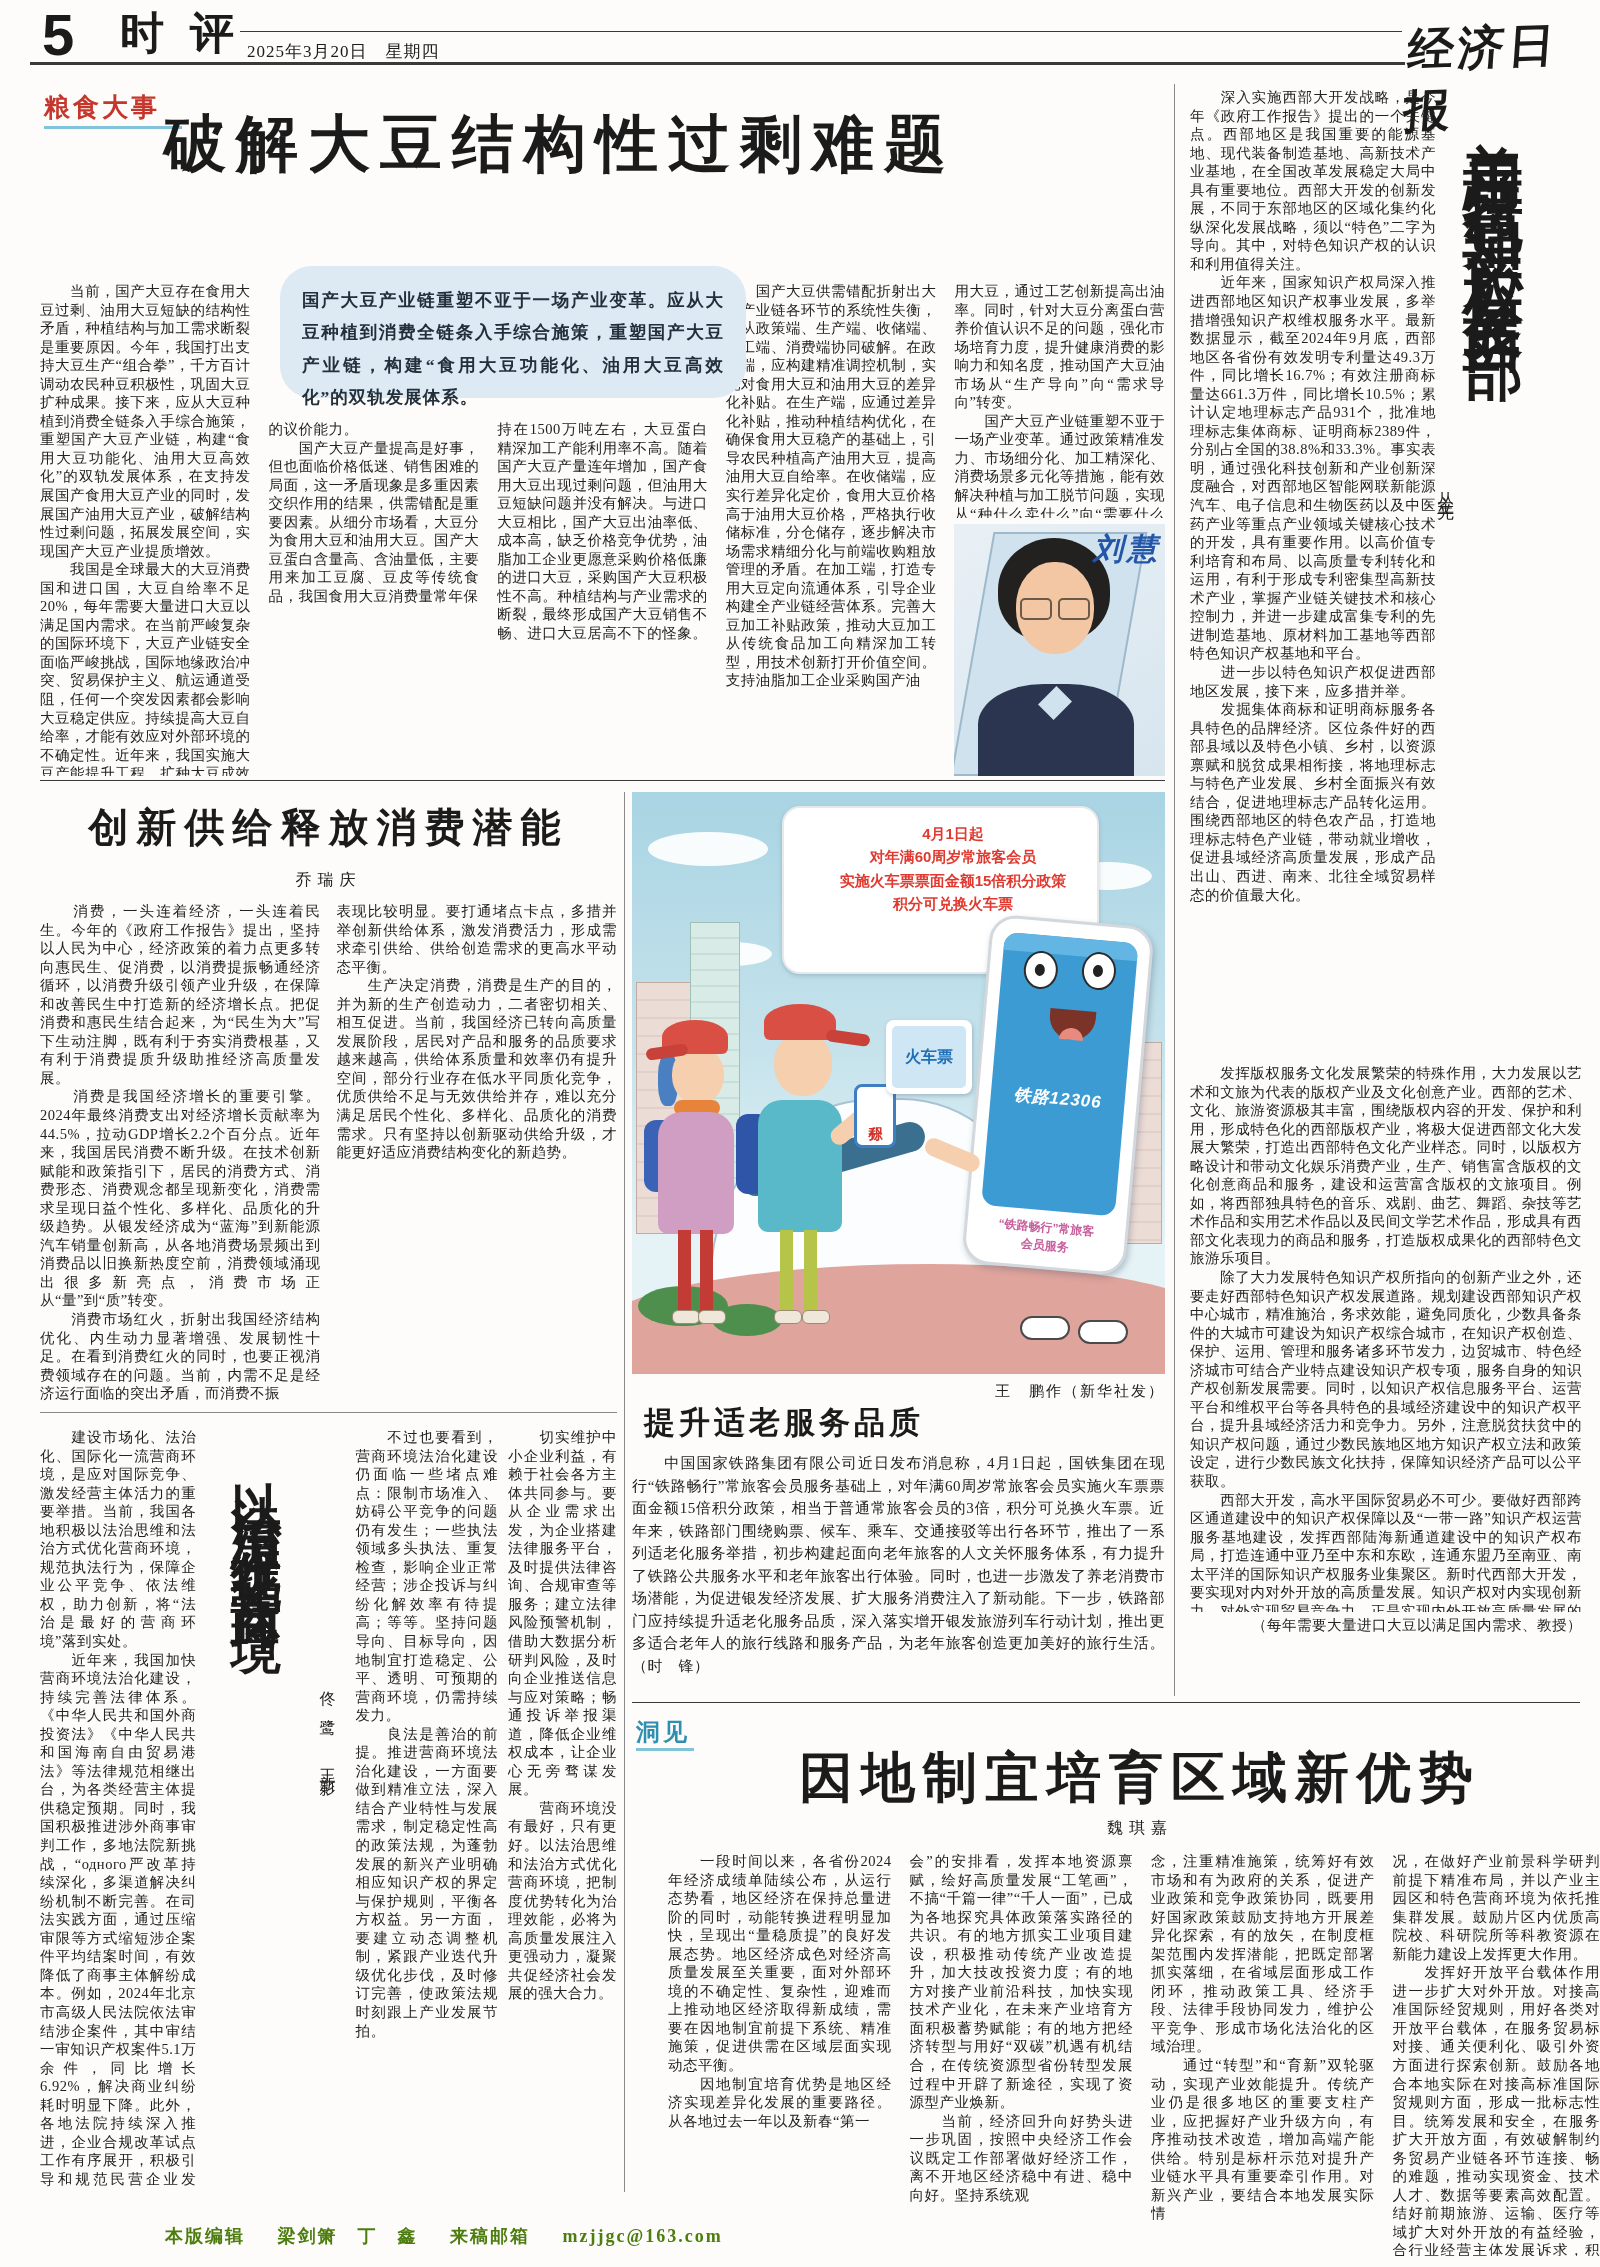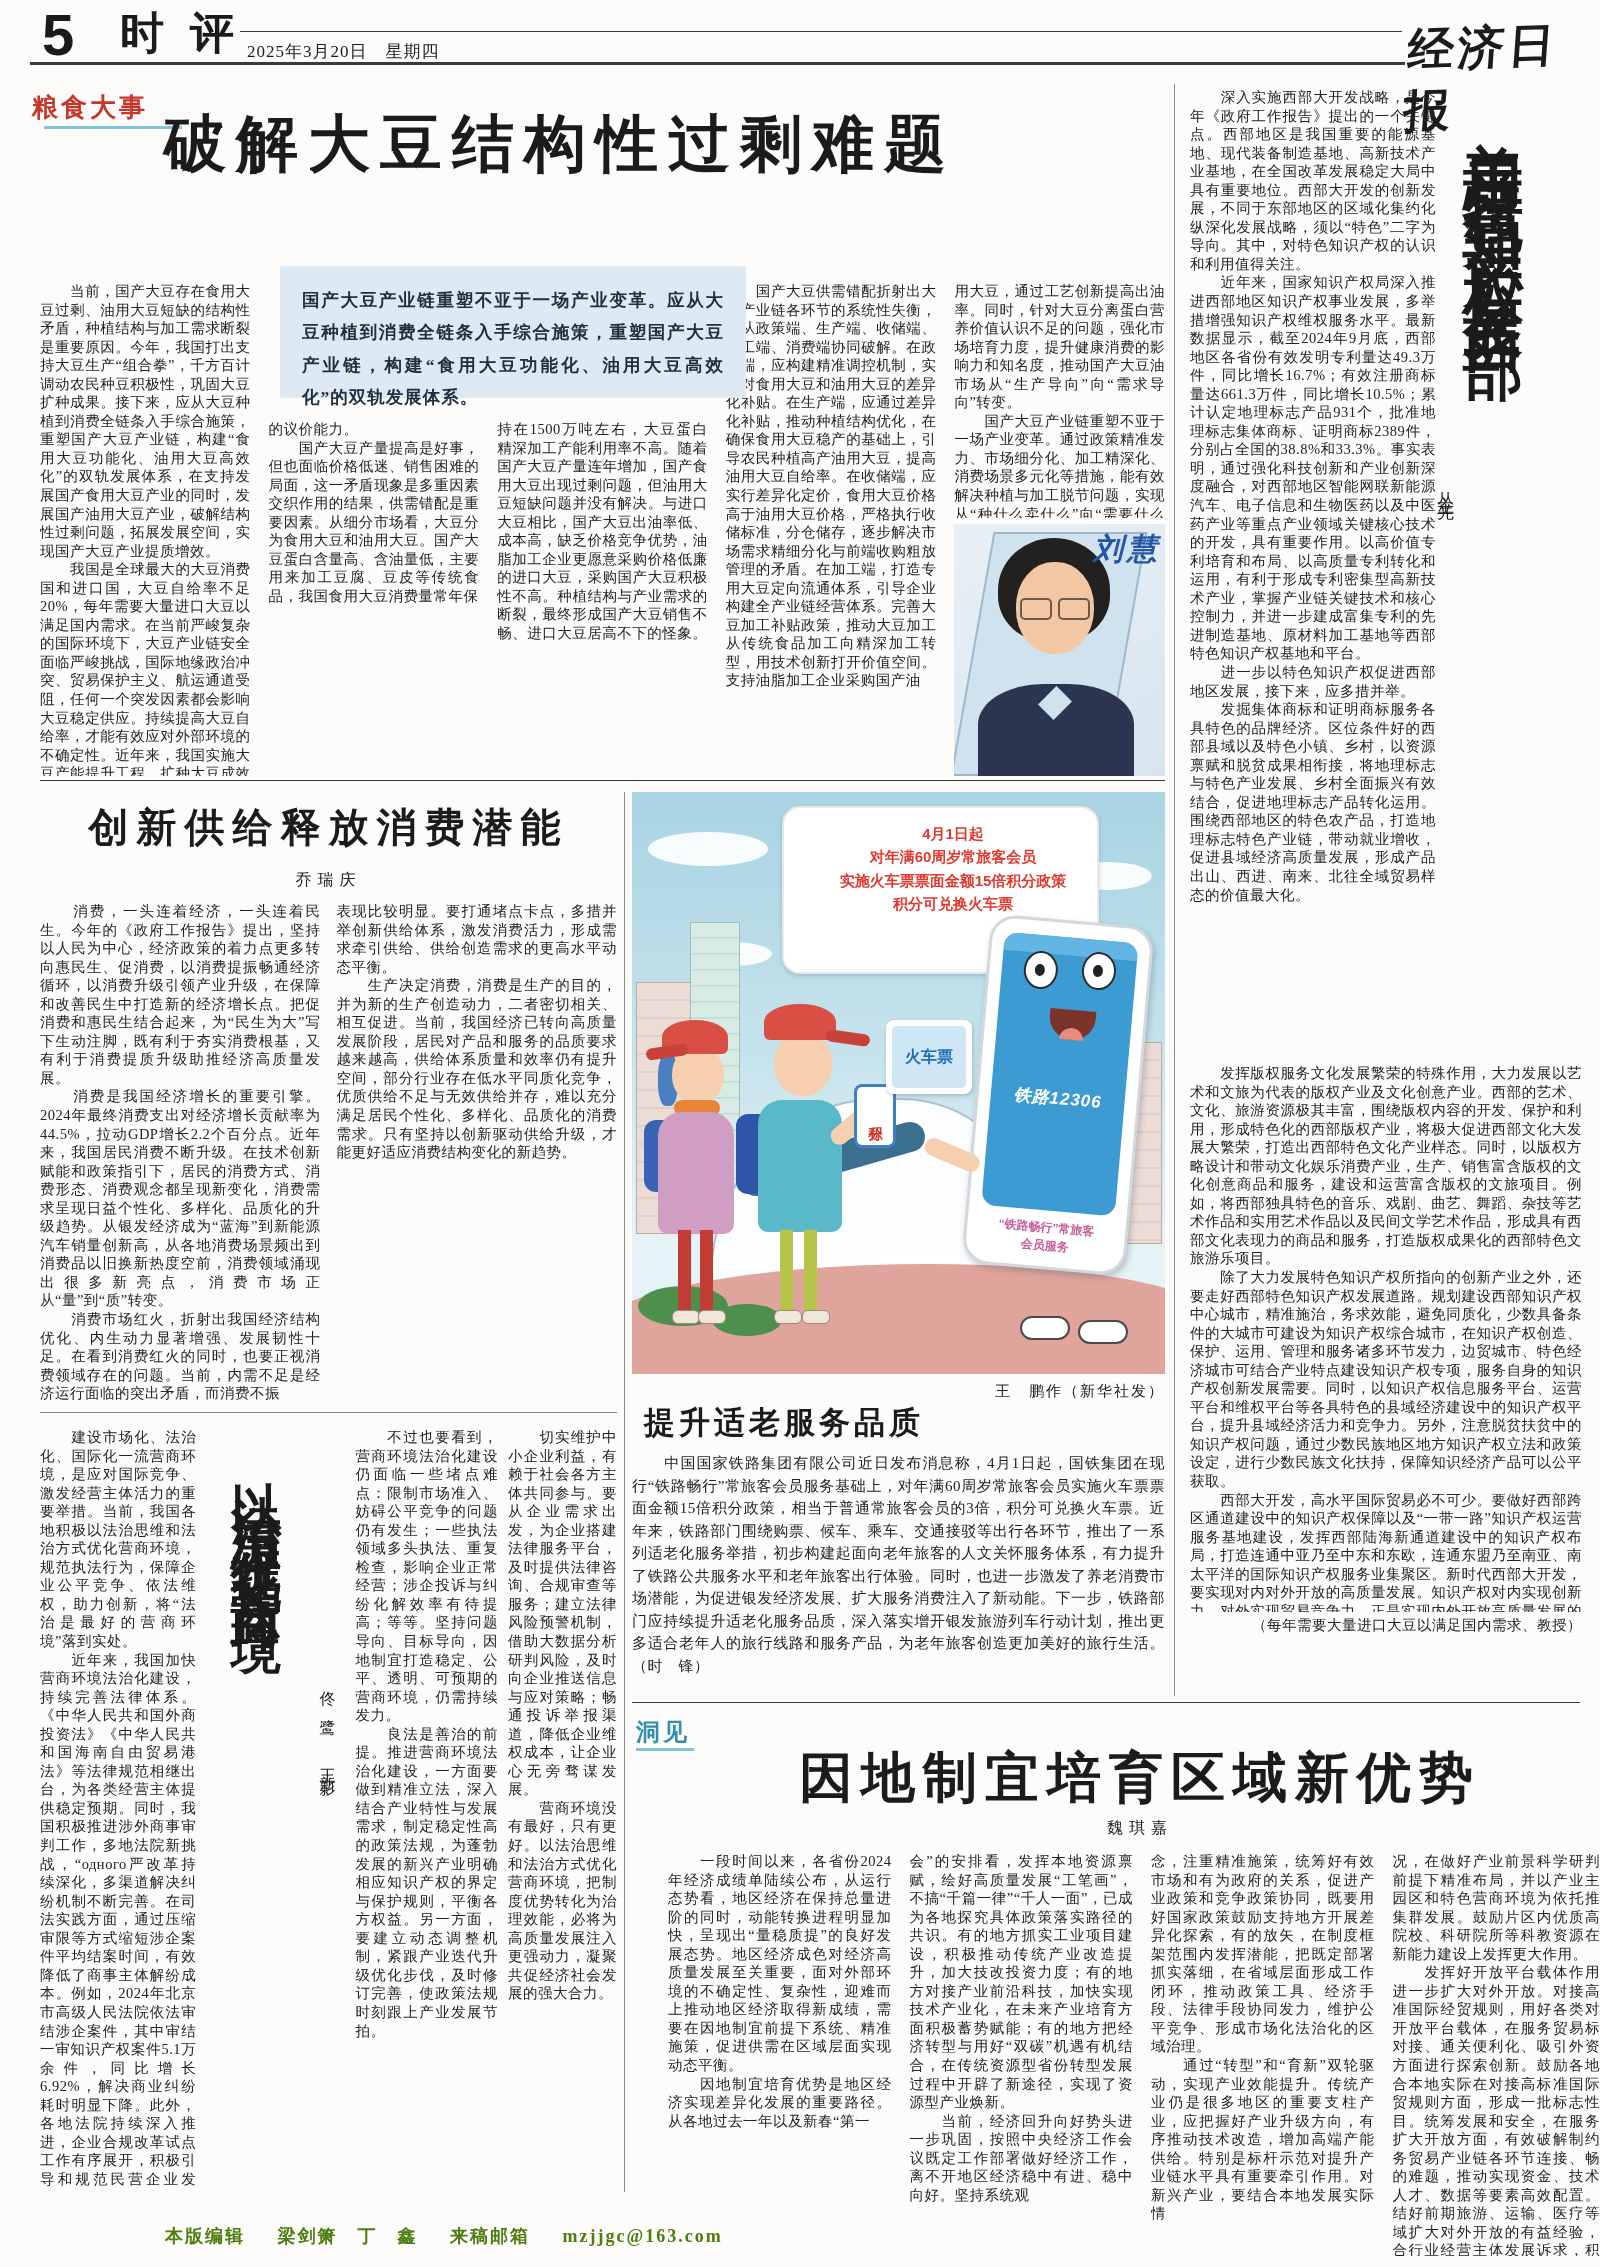--- a/index.html
+++ b/index.html
@@ -94,21 +94,21 @@
 
 <div class="page">
 
   <div class="abs pagenum sans" style="left:42px;top:6px;">5</div>
   <div class="abs section serif" style="left:120px;top:12px;">时评</div>
   <div class="abs rule" style="left:240px;top:31px;width:1162px;height:1px;"></div>
   <div class="abs dateline serif" style="left:247px;top:40px;">2025年3月20日　星期四</div>
   <div class="abs rule" style="left:30px;top:62px;width:1375px;height:3px;"></div>
   <div class="abs masthead serif" style="left:1406px;top:16px;">经济日报</div>
 
-  <div class="abs kicker" style="left:32px;top:90px;">粮食大事</div>
+  <div class="abs kicker" style="left:44px;top:90px;">粮食大事</div>
   <div class="abs kicker-line" style="left:44px;top:126px;width:138px;"></div>
   <div class="abs h1 sans" style="left:60px;top:110px;width:1000px;">破解大豆结构性过剩难题</div>
 
   <div class="abs cols" style="left:40px;top:282px;width:1125px;height:494px;">
     <div class="col body-txt">　　当前，国产大豆存在食用大豆过剩、油用大豆短缺的结构性矛盾，种植结构与加工需求断裂是重要原因。今年，我国打出支持大豆生产“组合拳”，千方百计调动农民种豆积极性，巩固大豆扩种成果。接下来，应从大豆种植到消费全链条入手综合施策，重塑国产大豆产业链，构建“食用大豆功能化、油用大豆高效化”的双轨发展体系，在支持发展国产食用大豆产业的同时，发展国产油用大豆产业，破解结构性过剩问题，拓展发展空间，实现国产大豆产业提质增效。
 　　我国是全球最大的大豆消费国和进口国，大豆自给率不足20%，每年需要大量进口大豆以满足国内需求。在当前严峻复杂的国际环境下，大豆产业链安全面临严峻挑战，国际地缘政治冲突、贸易保护主义、航运通道受阻，任何一个突发因素都会影响大豆稳定供应。持续提高大豆自给率，才能有效应对外部环境的不确定性。近年来，我国实施大豆产能提升工程，扩种大豆成效显著，国产大豆产量连续3年超过2000万吨。这提升了我国大豆产量在全球大豆总产量中的比重，也增强了我国在国际大豆贸易中</div>
     <div class="col body-txt pt">的议价能力。
 　　国产大豆产量提高是好事，但也面临价格低迷、销售困难的局面，这一矛盾现象是多重因素交织作用的结果，供需错配是重要因素。从细分市场看，大豆分为食用大豆和油用大豆。国产大豆蛋白含量高、含油量低，主要用来加工豆腐、豆皮等传统食品，我国食用大豆消费量常年保</div>
     <div class="col body-txt pt">持在1500万吨左右，大豆蛋白精深加工产能利用率不高。随着国产大豆产量连年增加，国产食用大豆出现过剩问题，但油用大豆短缺问题并没有解决。与进口大豆相比，国产大豆出油率低、成本高，缺乏价格竞争优势，油脂加工企业更愿意采购价格低廉的进口大豆，采购国产大豆积极性不高。种植结构与产业需求的断裂，最终形成国产大豆销售不畅、进口大豆居高不下的怪象。</div>
     <div class="col body-txt">　　国产大豆供需错配折射出大豆产业链各环节的系统性失衡，需从政策端、生产端、收储端、加工端、消费端协同破解。在政策端，应构建精准调控机制，实现对食用大豆和油用大豆的差异化补贴。在生产端，应通过差异化补贴，推动种植结构优化，在确保食用大豆稳产的基础上，引导农民种植高产油用大豆，提高油用大豆自给率。在收储端，应实行差异化定价，食用大豆价格高于油用大豆价格，严格执行收储标准，分仓储存，逐步解决市场需求精细分化与前端收购粗放管理的矛盾。在加工端，打造专用大豆定向流通体系，引导企业构建全产业链经营体系。完善大豆加工补贴政策，推动大豆加工从传统食品加工向精深加工转型，用技术创新打开价值空间。支持油脂加工企业采购国产油</div>
@@ -121,21 +121,21 @@
         <div class="face"></div>
         <div class="gl" style="left:66px;"></div>
         <div class="gl" style="left:104px;"></div>
         <div class="jacket"></div>
         <div class="collar"></div>
         <div class="abs sig" style="right:4px;top:6px;">刘慧</div>
       </div>
     </div>
   </div>
 
-  <div class="abs leadbox" style="left:280px;top:266px;width:422px;height:96px;">国产大豆产业链重塑不亚于一场产业变革。应从大豆种植到消费全链条入手综合施策，重塑国产大豆产业链，构建“食用大豆功能化、油用大豆高效化”的双轨发展体系。</div>
+  <div class="abs leadbox" style="left:280px;top:266px;width:422px;height:96px;border-radius:32px;">国产大豆产业链重塑不亚于一场产业变革。应从大豆种植到消费全链条入手综合施策，重塑国产大豆产业链，构建“食用大豆功能化、油用大豆高效化”的双轨发展体系。</div>
 
   <div class="abs rule" style="left:40px;top:780px;width:1125px;height:1px;"></div>
   <div class="abs vrule" style="left:1174px;top:84px;height:1612px;"></div>
   <div class="abs vrule" style="left:624px;top:792px;height:1400px;"></div>
 
   <div class="abs h2 serif" style="left:40px;top:800px;width:577px;">创新供给释放消费潜能</div>
   <div class="abs byline" style="left:40px;top:870px;width:577px;">乔瑞庆</div>
   <div class="abs cols" style="left:40px;top:902px;width:577px;height:502px;gap:16px;">
     <div class="col body-txt">　　消费，一头连着经济，一头连着民生。今年的《政府工作报告》提出，坚持以人民为中心，经济政策的着力点更多转向惠民生、促消费，以消费提振畅通经济循环，以消费升级引领产业升级，在保障和改善民生中打造新的经济增长点。把促消费和惠民生结合起来，为“民生为大”写下生动注脚，既有利于夯实消费根基，又有利于消费提质升级助推经济高质量发展。
 　　消费是我国经济增长的重要引擎。2024年最终消费支出对经济增长贡献率为44.5%，拉动GDP增长2.2个百分点。近年来，我国居民消费不断升级。在技术创新赋能和政策指引下，居民的消费方式、消费形态、消费观念都呈现新变化，消费需求呈现日益个性化、多样化、品质化的升级趋势。从银发经济成为“蓝海”到新能源汽车销量创新高，从各地消费场景频出到消费品以旧换新热度空前，消费领域涌现出很多新亮点，消费市场正从“量”到“质”转变。

